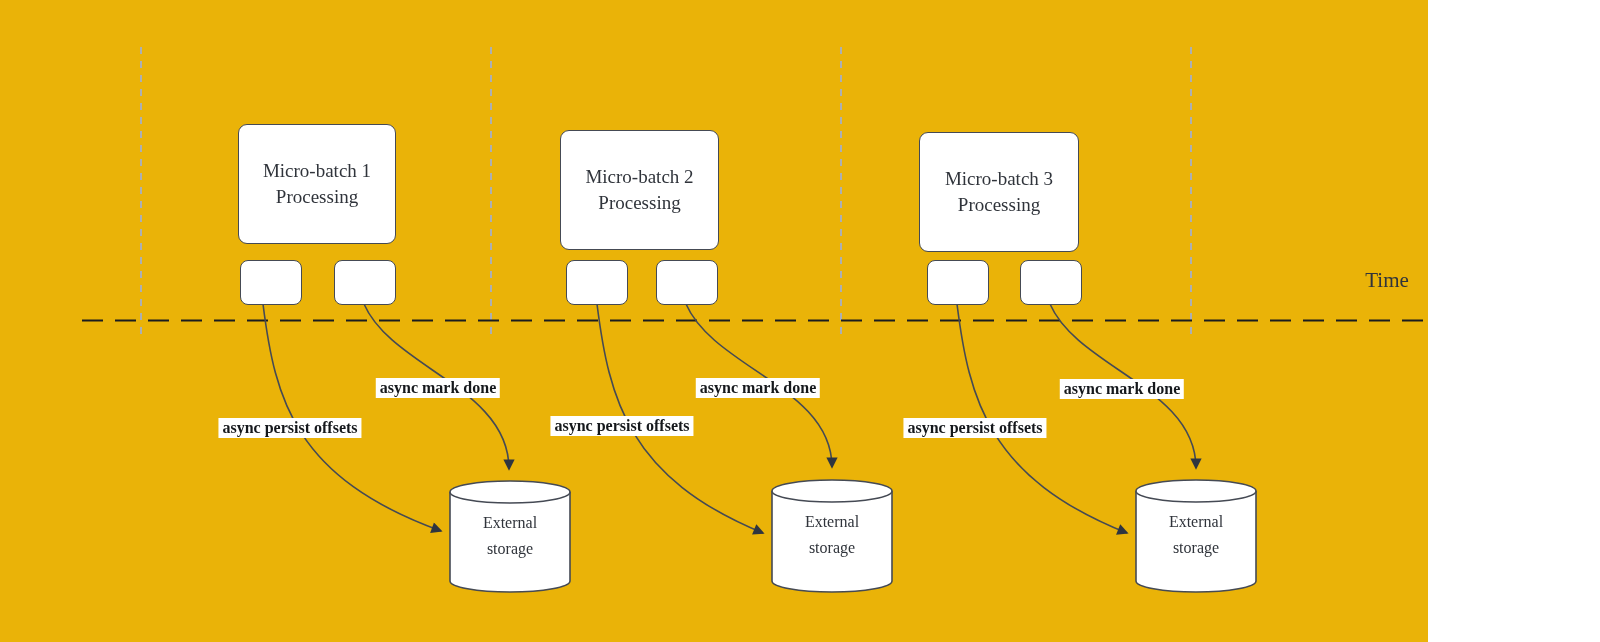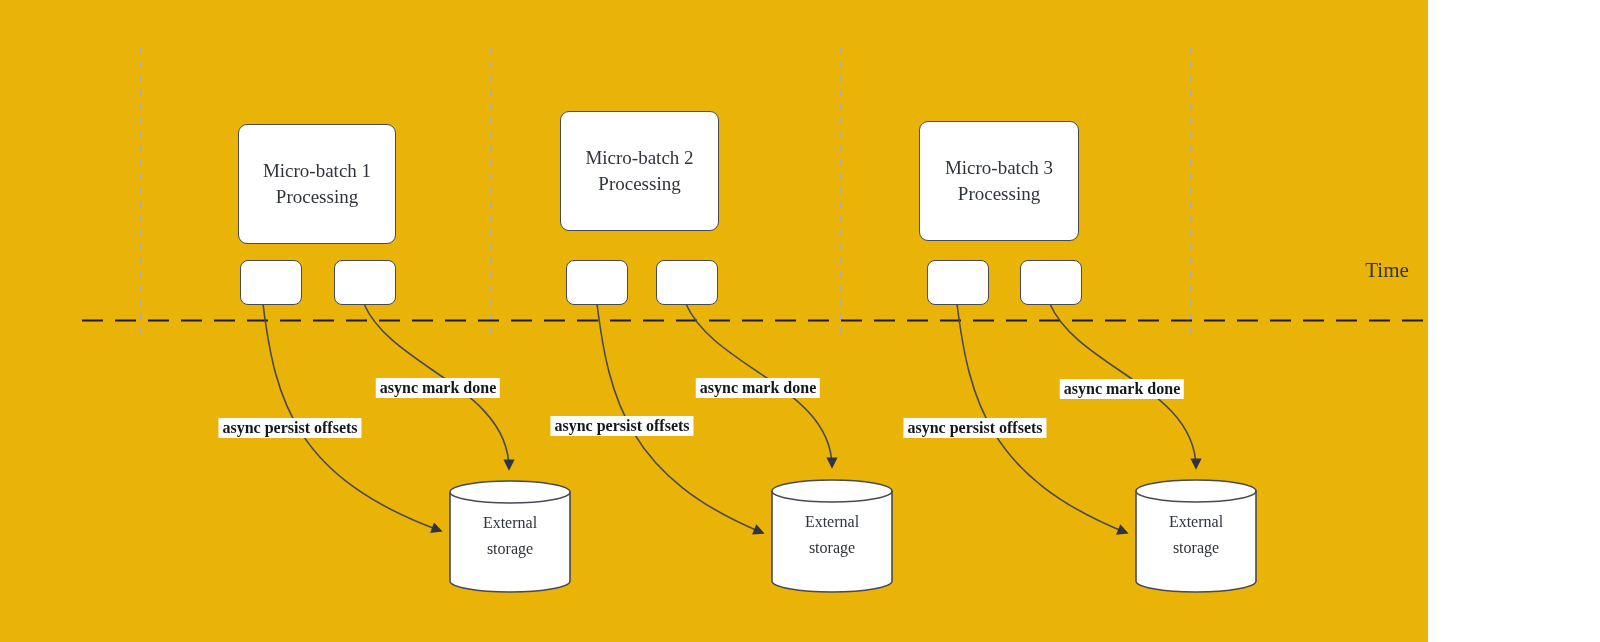--- a/index.html
+++ b/index.html
@@ -93,45 +93,45 @@
   </div>
   <div class="mini-box" style="left:240px;top:260px"></div>
   <div class="mini-box" style="left:334px;top:260px"></div>
   <div class="curve-label" style="left:290px;top:428px">async persist offsets</div>
   <div class="curve-label" style="left:438px;top:388px">async mark done</div>
   <div class="storage-label" style="left:455px;top:510px">
     <div>External</div>
     <div>storage</div>
   </div>
 
-  <div class="proc-box" style="left:560px;top:111px;width:157px;height:118px">
+  <div class="proc-box" style="left:560px;top:130px;width:157px;height:118px">
     <div>
       <div>Micro-batch 2</div>
       <div>Processing</div>
     </div>
   </div>
   <div class="mini-box" style="left:566px;top:260px"></div>
   <div class="mini-box" style="left:656px;top:260px"></div>
   <div class="curve-label" style="left:622px;top:426px">async persist offsets</div>
   <div class="curve-label" style="left:758px;top:388px">async mark done</div>
   <div class="storage-label" style="left:777px;top:509px">
     <div>External</div>
     <div>storage</div>
   </div>
 
-  <div class="proc-box" style="left:919px;top:121px;width:158px;height:118px">
+  <div class="proc-box" style="left:919px;top:132px;width:158px;height:118px">
     <div>
       <div>Micro-batch 3</div>
       <div>Processing</div>
     </div>
   </div>
   <div class="mini-box" style="left:927px;top:260px"></div>
   <div class="mini-box" style="left:1020px;top:260px"></div>
   <div class="curve-label" style="left:975px;top:428px">async persist offsets</div>
   <div class="curve-label" style="left:1122px;top:389px">async mark done</div>
   <div class="storage-label" style="left:1141px;top:509px">
     <div>External</div>
     <div>storage</div>
   </div>
 
-  <div class="time-label" style="left:1387px;top:270px">Time</div>
+  <div class="time-label" style="left:1387px;top:280px">Time</div>
 
 </div>
 
 </body></html>

